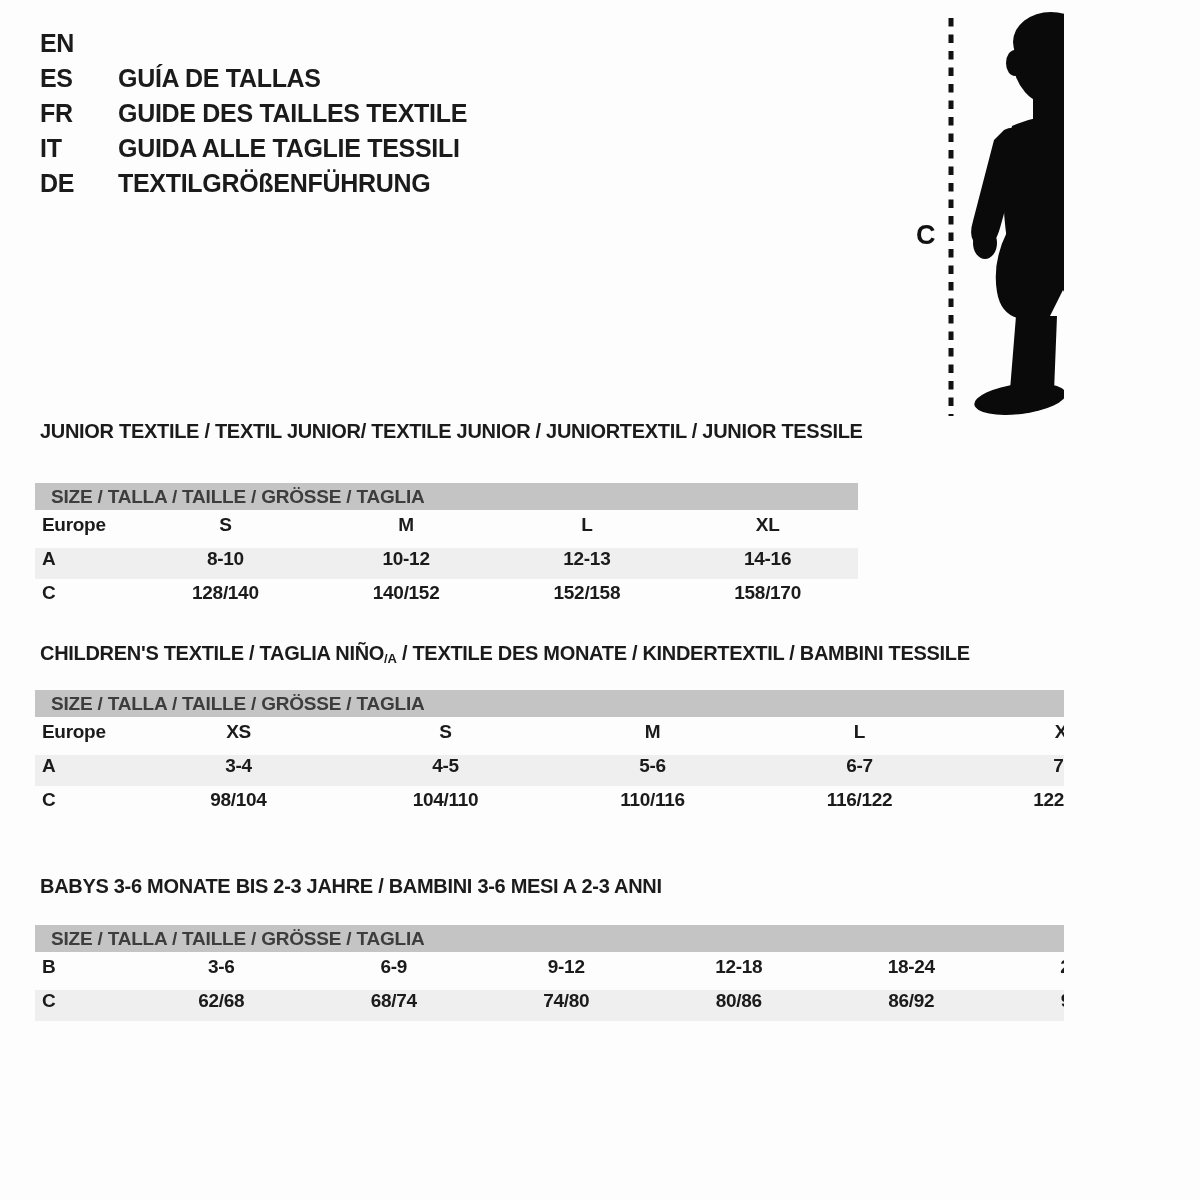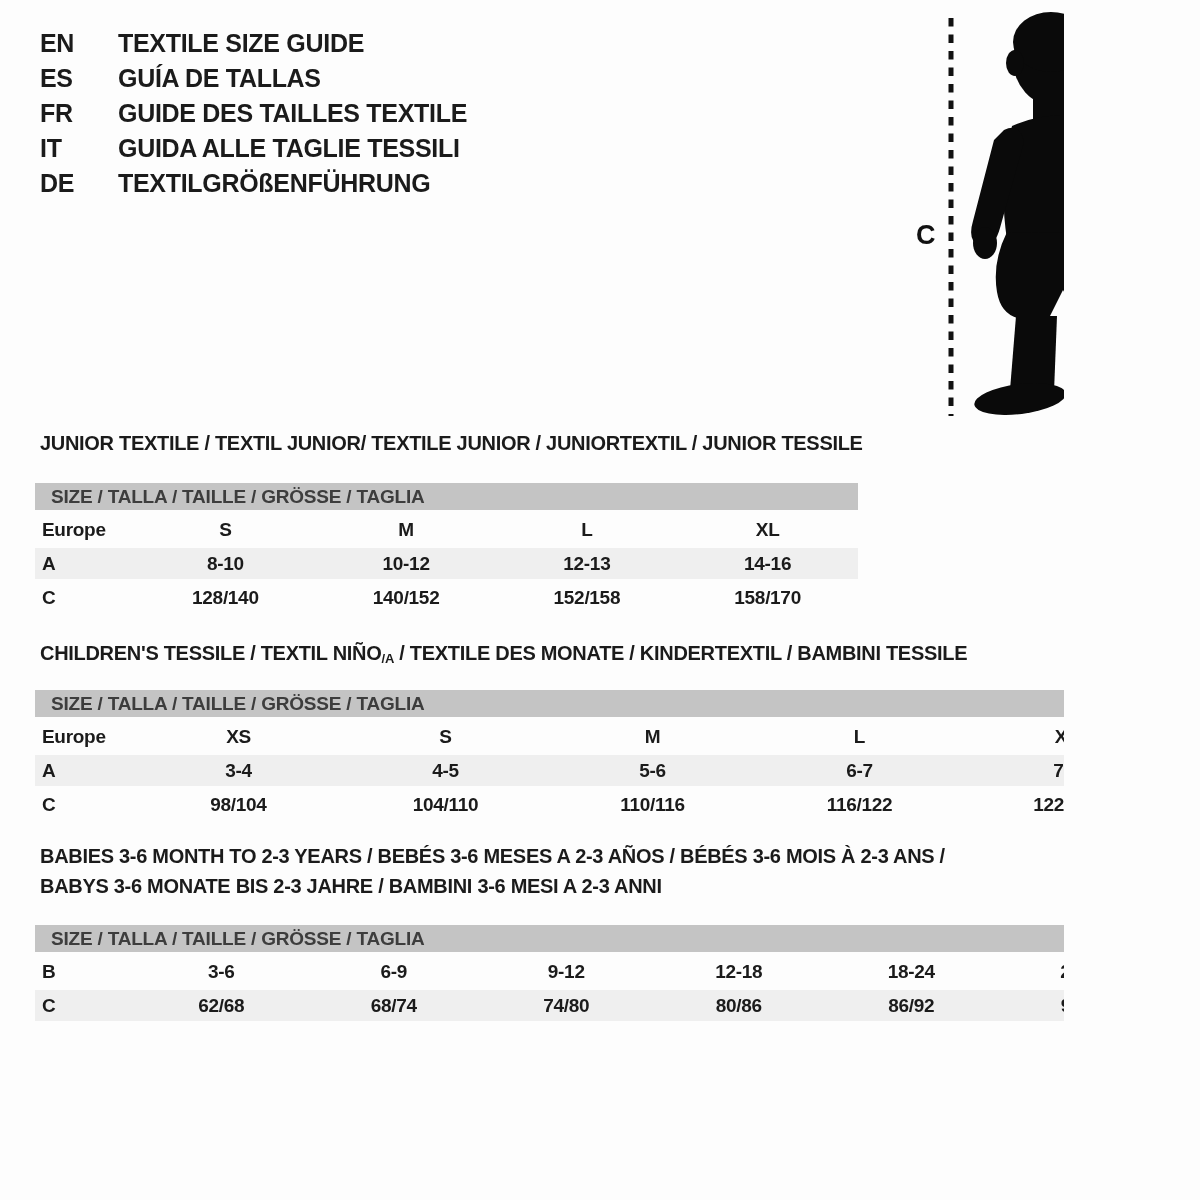--- a/index.html
+++ b/index.html
@@ -24,47 +24,46 @@
   
   .sec-title { position:absolute; left:40px; font-size:20px; white-space:nowrap; }
   .sub { font-size:13px; position:relative; top:3px; letter-spacing:-0.2px; }
 
   
   .table { position:absolute; left:35px; }
   .size-bar {
     height:27px; line-height:27px; font-size:19px; padding-left:16px;
     background:#c4c4c4; color:#3d3d3d; margin-bottom:4px; letter-spacing:-0.2px;
   }
-  .trow { display:flex; align-items:center; height:31px; margin-bottom:3px; font-size:19px; }
+  .trow { display:flex; height:31px; margin-bottom:3px; font-size:19px; }
   .trow.shaded { background:#efefef; }
   .cell { flex:1; text-align:center; }
   .cell.label { flex:0 0 100px; text-align:left; padding-left:7px; }
 
   .t-junior   { top:483px; width:823px; }
   .t-children { top:690px; width:1135px; }
   .t-babies   { top:925px; width:1135px; }
 
-  #junior-title   { top:432px; }
+  #junior-title   { top:420px; }
   #children-title { top:642px; }
   #babies-title-1 { top:845px; }
   #babies-title-2 { top:875px; }
 
   
   .footnotes { position:absolute; left:40px; top:1066px; }
   .footnote { line-height:31px; font-size:20px; white-space:nowrap; }
 </style>
 </head>
 <body>
 
 <div class="page">
 
   <div class="lang-block">
     <div class="lang-row">
       <span class="lang-code">EN</span>
-      <span class="lang-label">TEXTILE SIZE GUIDE</span>
     </div>
     <div class="lang-row">
       <span class="lang-code">ES</span>
       <span class="lang-label">GUÍA DE TALLAS</span>
     </div>
     <div class="lang-row">
       <span class="lang-code">FR</span>
       <span class="lang-label">GUIDE DES TAILLES TEXTILE</span>
     </div>
     <div class="lang-row">
@@ -119,21 +118,21 @@
     </div>
     <div class="trow">
       <span class="cell label">C</span>
       <span class="cell">128/140</span>
       <span class="cell">140/152</span>
       <span class="cell">152/158</span>
       <span class="cell">158/170</span>
     </div>
   </div>
 
-  <div id="children-title" class="sec-title"><span>CHILDREN'S TESSILE / TEXTIL NIÑO</span><span class="sub">/A</span><span> / TEXTILE DES MONATE / KINDERTEXTIL / BAMBINI TESSILE</span></div>
+  <div id="children-title" class="sec-title"><span>CHILDREN'S TEXTILE / TAGLIA NIÑO</span><span class="sub">/A</span><span> / TEXTILE DES MONATE / KINDERTEXTIL / BAMBINI TESSILE</span></div>
   <div class="table t-children">
     <div class="size-bar">SIZE / TALLA / TAILLE / GRÖSSE / TAGLIA</div>
     <div class="trow">
       <span class="cell label">Europe</span>
       <span class="cell">XS</span>
       <span class="cell">S</span>
       <span class="cell">M</span>
       <span class="cell">L</span>
       <span class="cell">XL</span>
     </div>
@@ -148,21 +147,20 @@
     <div class="trow">
       <span class="cell label">C</span>
       <span class="cell">98/104</span>
       <span class="cell">104/110</span>
       <span class="cell">110/116</span>
       <span class="cell">116/122</span>
       <span class="cell">122/128</span>
     </div>
   </div>
 
-  <div id="babies-title-1" class="sec-title">BABIES 3-6 MONTH TO 2-3 YEARS / BEBÉS 3-6 MESES A 2-3 AÑOS / BÉBÉS 3-6 MOIS À 2-3 ANS /</div>
   <div id="babies-title-2" class="sec-title">BABYS 3-6 MONATE BIS 2-3 JAHRE / BAMBINI 3-6 MESI A 2-3 ANNI</div>
   <div class="table t-babies">
     <div class="size-bar">SIZE / TALLA / TAILLE / GRÖSSE / TAGLIA</div>
     <div class="trow">
       <span class="cell label">B</span>
       <span class="cell">3-6</span>
       <span class="cell">6-9</span>
       <span class="cell">9-12</span>
       <span class="cell">12-18</span>
       <span class="cell">18-24</span>

